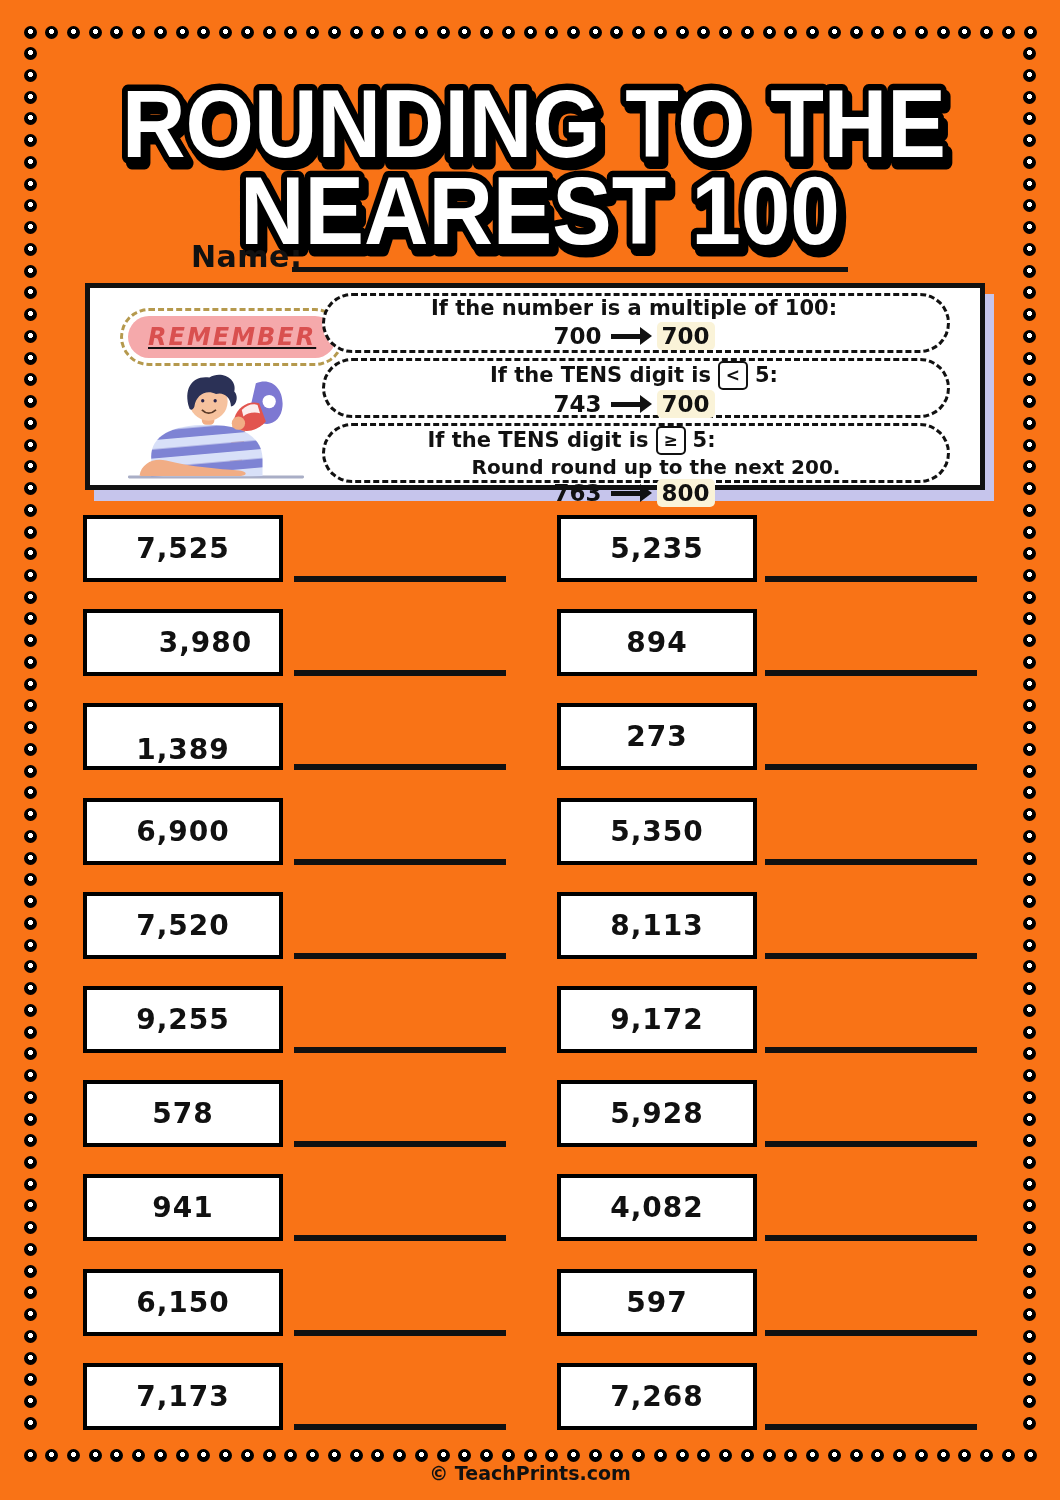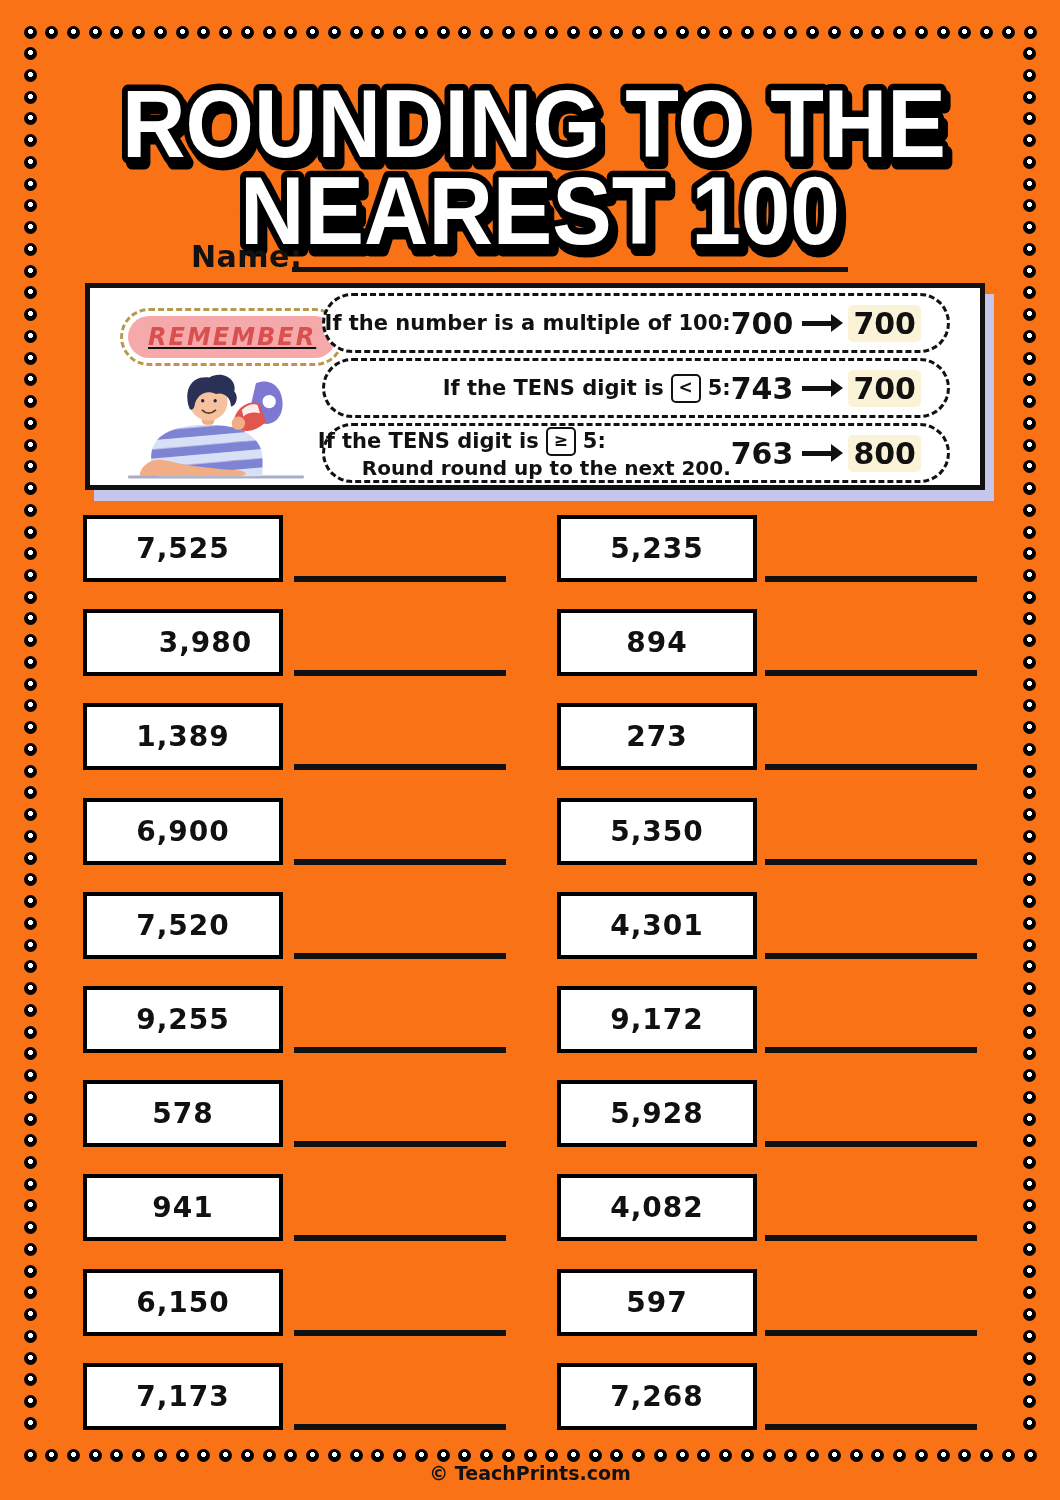--- a/index.html
+++ b/index.html
@@ -15,28 +15,28 @@
   .name-line{position:absolute;left:292px;top:267px;width:556px;height:5px;background:#111;}
   
   .rem-box{position:absolute;left:85px;top:283px;width:890px;height:197px;background:#fff;
            border:5px solid #111;box-shadow:9px 11px 0 #c6c5ec;}
   .badge-outer{position:absolute;left:30px;top:20px;border:3px dashed #b5994d;border-radius:44px;padding:5px;text-decoration:underline;}
   .badge-inner{background:#f5a9ab;border-radius:32px;padding:7px 20px;font-size:24px;font-style:italic;
                font-weight:bold;letter-spacing:2px;color:#d9504f;white-space:nowrap;}
   .mascot{position:absolute;left:26px;top:82px;}
   .pills{position:absolute;left:232px;top:5px;display:flex;flex-direction:column;gap:5px;}
   .pill{box-sizing:border-box;width:628px;height:60px;border:3px dashed #111;border-radius:32px;
-        background:#fff;display:flex;align-items:center;justify-content:flex-end;
-        padding:0 26px 0 22px;}
+        background:#fff;display:flex;align-items:center;justify-content:space-between;
+        padding:0 26px 0 22px;flex-direction:column;}
   .rule-text{font-weight:bold;line-height:1.15;}
   .r1{font-size:21px;display:flex;align-items:center;gap:7px;white-space:nowrap;}
   .r2{font-size:20px;margin-left:44px;margin-top:1px;white-space:nowrap;}
   .sym{display:inline-flex;align-items:center;justify-content:center;width:26px;height:25px;
        border:2.5px solid #111;border-radius:5px;font-size:17px;font-weight:bold;}
-  .example{display:flex;align-items:center;font-size:30px;font-weight:bold;white-space:nowrap;}
+  .example{display:flex;align-items:center;font-size:23px;font-weight:bold;white-space:nowrap;}
   .example .to{background:#faf3d8;padding:1px 5px;border-radius:5px;}
   .arrow{position:relative;display:inline-block;width:30px;height:5px;background:#111;margin:0 16px 0 9px;}
   .arrow::after{content:"";position:absolute;right:-11px;top:-6.5px;
                 border-left:12px solid #111;border-top:9px solid transparent;border-bottom:9px solid transparent;}
   
   .qbox{position:absolute;box-sizing:border-box;width:200px;height:67px;border:4px solid #000;background:#fff;
         display:flex;align-items:center;justify-content:center;font-size:28px;font-weight:bold;letter-spacing:1px;}
   .aline{position:absolute;width:212px;height:6px;background:#111;}
   
   .footer{position:absolute;left:0;right:0;top:1462px;text-align:center;font-size:19px;font-weight:bold;}
@@ -364,21 +364,21 @@
 
   <div id="problems">
       <div class="qbox" style="left: 83px; top: 515px;">
         <span>7,525</span>
       </div>
       <div class="aline" style="left: 294px; top: 576px;"></div>
       <div class="qbox" style="left: 83px; top: 609px; padding-left: 45px;">
         <span>3,980</span>
       </div>
       <div class="aline" style="left: 294px; top: 670px;"></div>
-      <div class="qbox" style="left: 83px; top: 703px;">
+      <div class="qbox" style="left: 83px; top: 703px; align-items: flex-end;">
         <span>1,389</span>
       </div>
       <div class="aline" style="left: 294px; top: 764px;"></div>
       <div class="qbox" style="left: 83px; top: 798px;">
         <span>6,900</span>
       </div>
       <div class="aline" style="left: 294px; top: 859px;"></div>
       <div class="qbox" style="left: 83px; top: 892px;">
         <span>7,520</span>
       </div>
@@ -413,21 +413,21 @@
       <div class="aline" style="left: 765px; top: 670px;"></div>
       <div class="qbox" style="left: 557px; top: 703px;">
         <span>273</span>
       </div>
       <div class="aline" style="left: 765px; top: 764px;"></div>
       <div class="qbox" style="left: 557px; top: 798px;">
         <span>5,350</span>
       </div>
       <div class="aline" style="left: 765px; top: 859px;"></div>
       <div class="qbox" style="left: 557px; top: 892px;">
-        <span>4,301</span>
+        <span>8,113</span>
       </div>
       <div class="aline" style="left: 765px; top: 953px;"></div>
       <div class="qbox" style="left: 557px; top: 986px;">
         <span>9,172</span>
       </div>
       <div class="aline" style="left: 765px; top: 1047px;"></div>
       <div class="qbox" style="left: 557px; top: 1080px;">
         <span>5,928</span>
       </div>
       <div class="aline" style="left: 765px; top: 1141px;"></div>

